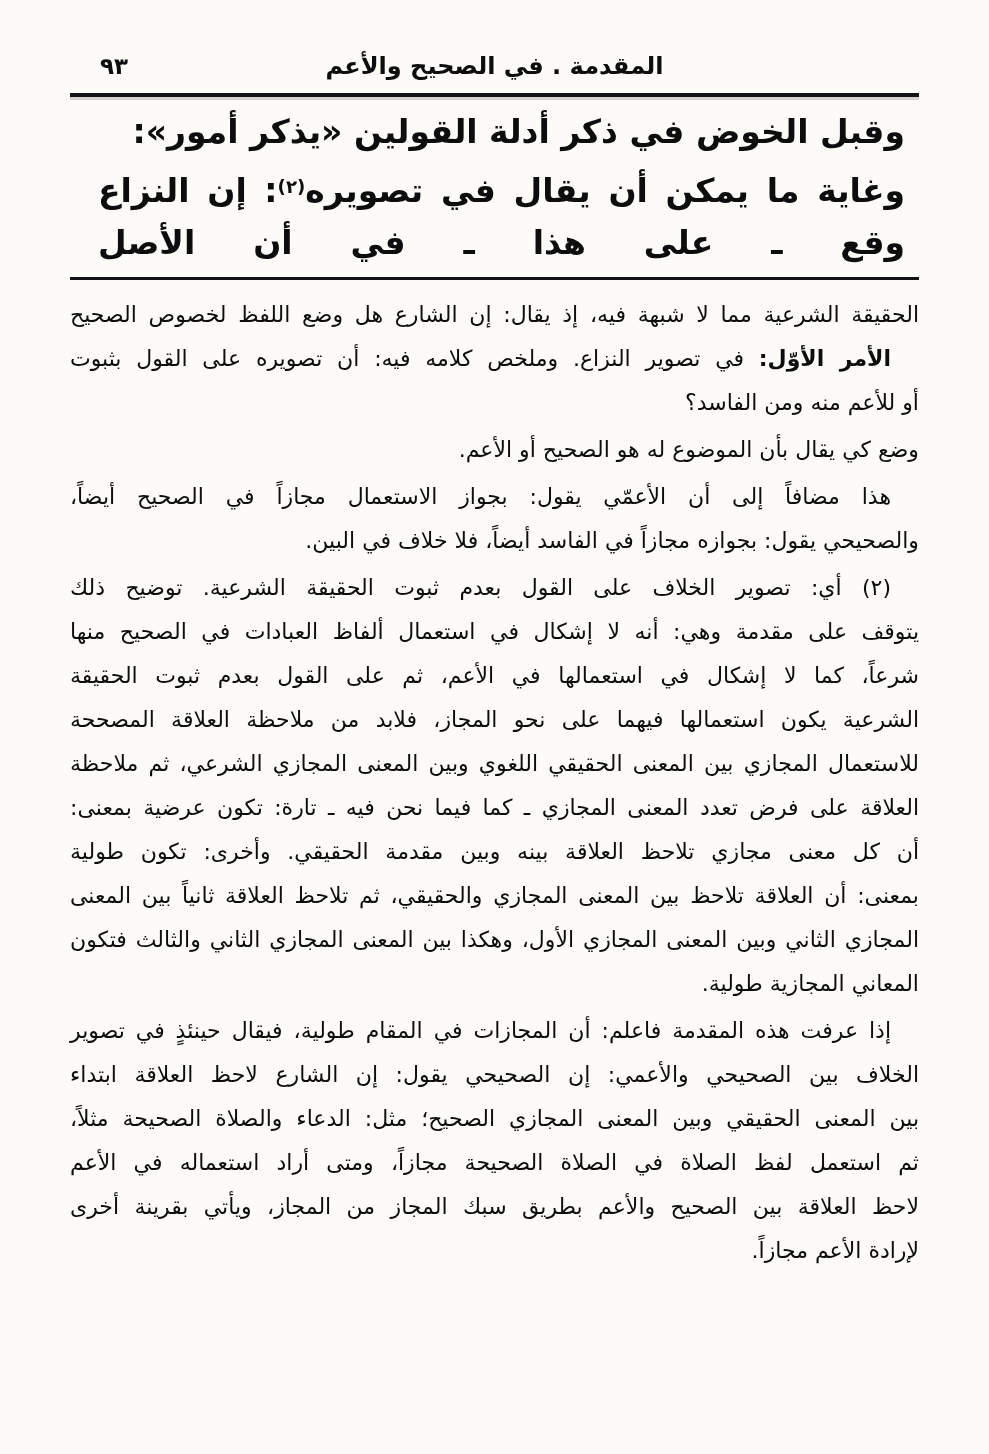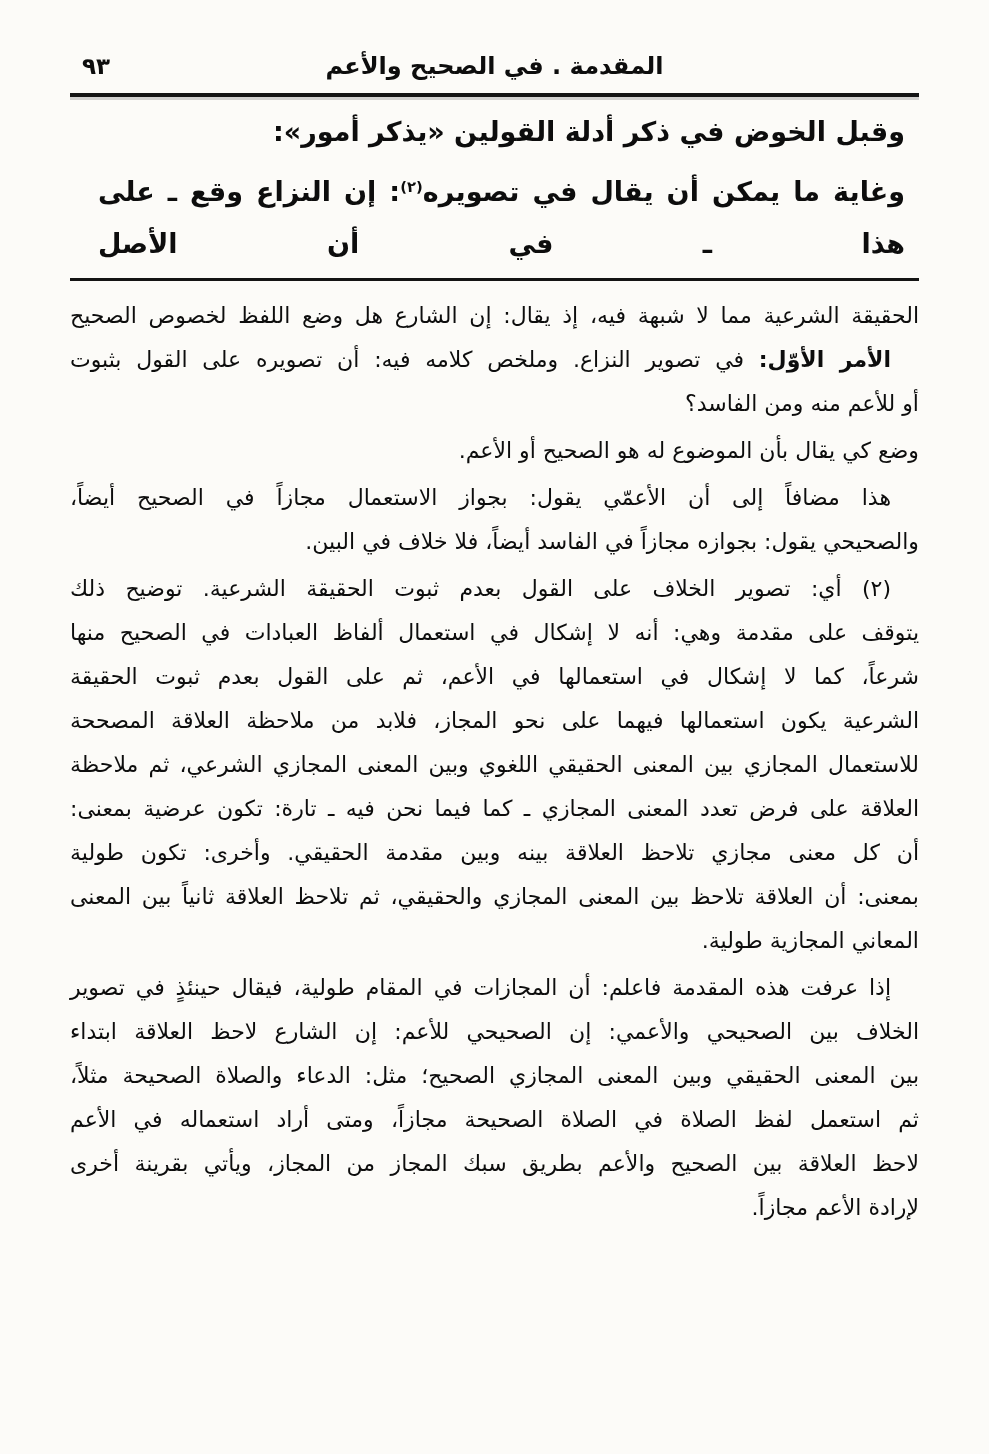--- a/index.html
+++ b/index.html
@@ -28,21 +28,21 @@
   .header-title {
     display: block;
     text-align: center;
     font-size: 24px;
     font-weight: bold;
     line-height: 36px;
     margin-top: 48px;
   }
   .page-number {
     position: absolute;
-    left: 12px;
+    left: 30px;
     top: 3px;
     font-size: 23px;
     font-weight: bold;
     line-height: 30px;
   }
   .rule {
     background: #141414;
   }
   .header-rule {
     height: 4px;
@@ -62,21 +62,21 @@
   }
   .line.last {
     text-align-last: right;
   }
   .para.fill .line.last {
     text-align-last: justify;
   }
   .main-text {
     --indent: 14px;
     margin-top: 9px;
-    font-size: 27px;
+    font-size: 33px;
     font-weight: bold;
     line-height: 52px;
     margin-left: 28px;
   }
   .footnote-rule {
     height: 3px;
     margin: 8px 0 13px 0;
   }
   .footnotes {
     --indent: 28px;
@@ -132,24 +132,25 @@
       </div>
       <div class="para">
         <div class="line first"><span>(٢) أي: تصوير الخلاف على القول بعدم ثبوت الحقيقة الشرعية. توضيح ذلك</span></div>
         <div class="line"><span>يتوقف على مقدمة وهي: أنه لا إشكال في استعمال ألفاظ العبادات في الصحيح منها</span></div>
         <div class="line"><span>شرعاً، كما لا إشكال في استعمالها في الأعم، ثم على القول بعدم ثبوت الحقيقة</span></div>
         <div class="line"><span>الشرعية يكون استعمالها فيهما على نحو المجاز، فلابد من ملاحظة العلاقة المصححة</span></div>
         <div class="line"><span>للاستعمال المجازي بين المعنى الحقيقي اللغوي وبين المعنى المجازي الشرعي، ثم ملاحظة</span></div>
         <div class="line"><span>العلاقة على فرض تعدد المعنى المجازي ـ كما فيما نحن فيه ـ تارة: تكون عرضية بمعنى:</span></div>
         <div class="line"><span>أن كل معنى مجازي تلاحظ العلاقة بينه وبين مقدمة الحقيقي. وأخرى: تكون طولية</span></div>
         <div class="line"><span>بمعنى: أن العلاقة تلاحظ بين المعنى المجازي والحقيقي، ثم تلاحظ العلاقة ثانياً بين المعنى</span></div>
+        <div class="line"><span>المجازي الثاني وبين المعنى المجازي الأول، وهكذا بين المعنى المجازي الثاني والثالث فتكون</span></div>
         <div class="line last"><span>المعاني المجازية طولية.</span></div>
       </div>
       <div class="para">
         <div class="line first"><span>إذا عرفت هذه المقدمة فاعلم: أن المجازات في المقام طولية، فيقال حينئذٍ في تصوير</span></div>
-        <div class="line"><span>الخلاف بين الصحيحي والأعمي: إن الصحيحي للأعم: إن الشارع لاحظ العلاقة ابتداء</span></div>
+        <div class="line"><span>الخلاف بين الصحيحي والأعمي: إن الصحيحي يقول: إن الشارع لاحظ العلاقة ابتداء</span></div>
         <div class="line"><span>بين المعنى الحقيقي وبين المعنى المجازي الصحيح؛ مثل: الدعاء والصلاة الصحيحة مثلاً،</span></div>
         <div class="line"><span>ثم استعمل لفظ الصلاة في الصلاة الصحيحة مجازاً، ومتى أراد استعماله في الأعم</span></div>
         <div class="line"><span>لاحظ العلاقة بين الصحيح والأعم بطريق سبك المجاز من المجاز، ويأتي بقرينة أخرى</span></div>
         <div class="line last"><span>لإرادة الأعم مجازاً.</span></div>
       </div>
     </section>
 </div>
 
 </body></html>

